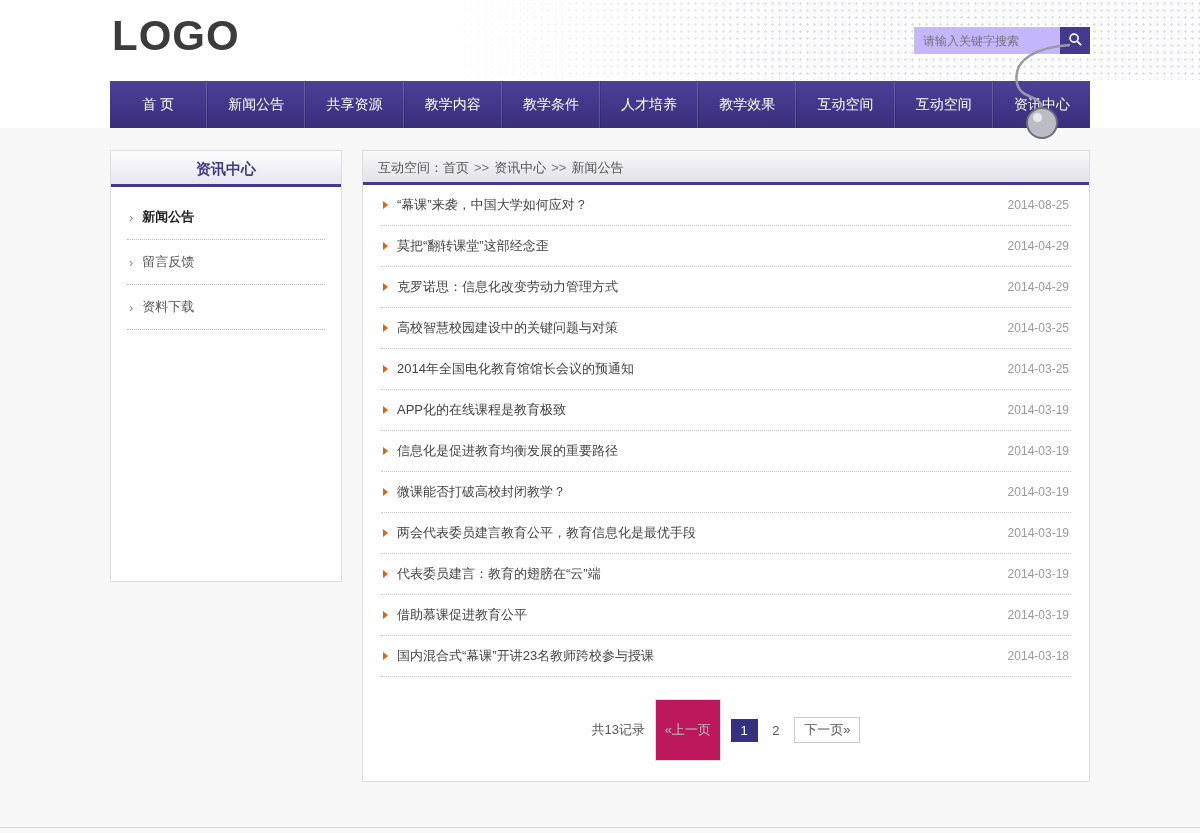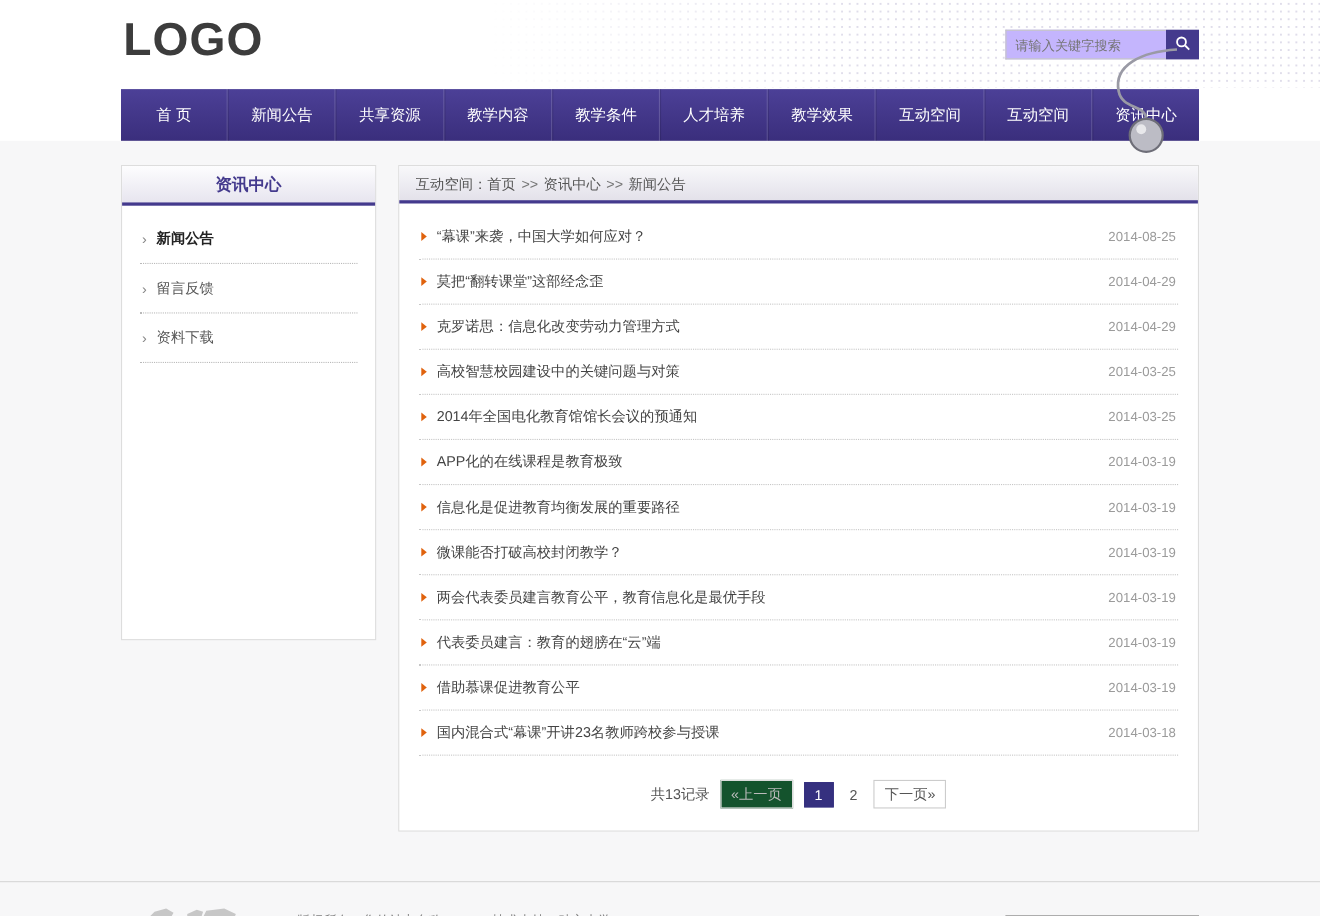--- a/index.html
+++ b/index.html
@@ -78,37 +78,37 @@
   }
   .crumb-bar {
     height:34px; line-height:34px; padding:0 15px;
     font-size:13px; color:#555;
     background: linear-gradient(#f8f8fa, #e3e1ea);
     border-bottom:3px solid var(--primary, #443a8d);
   }
   .crumb-bar a { color:#555; text-decoration:none; cursor:pointer;margin-top:12px; }
   .crumb-sep { margin:0 5px; color:#777; }
 
-  .news-list { padding: 10px 18px 0; list-style:none; }
+  .news-list { padding: 0 18px 0; list-style:none; }
   .news-list li {
     display:flex; align-items:center; padding:11px 2px;
     border-bottom:1px dotted #c6c6c6; font-size:13px;
   }
   .tri {
     width:0; height:0; border-left:5px solid var(--accent-arrow, #e0620d);
     border-top:4px solid transparent; border-bottom:4px solid transparent;
     margin-right:9px; flex:none;
   }
   .news-title { flex:1; color:#444; text-decoration:none; cursor:pointer; }
   .news-date { color:#9b9b9b; font-size:12px; margin-left:0; }
 
   .pager { text-align:center; padding:22px 0 20px; font-size:13px; color:#555; }
   .pager > * { display:inline-block; vertical-align:middle; margin:0 3px;text-align:center; }
   .pg-total { color:#555; }
-  .pg-prev { border:1px solid #ddd; background:#14532d; color:#bbb; padding:3px 9px; cursor:default; }
+  .pg-prev { border:1px solid #ddd; background:#be185d; color:#bbb; padding:21px 9px; cursor:default; }
   .pg-cur { background: var(--pagination-active, #35307f); border:1px solid var(--pagination-active, #35307f); color:#fff; padding:3px 9px; cursor:pointer; }
   .pg-num { color:#555; padding:3px 5px; cursor:pointer; }
   .pg-next { border:1px solid #ccc; background:#fff; color:#555; padding:3px 9px; cursor:pointer; }
 
   
   .footer { margin-top:45px; border-top:1px solid #d6d6d6; padding:22px 0 34px; }
   .footer-inner { display:flex; align-items:flex-start; }
   .world-map { margin-left:18px; flex:none; }
   .foot-text { margin-left:46px; font-size:12px; color:#808080; line-height:27px; }
   .foot-text .grp { margin-right:42px; }

